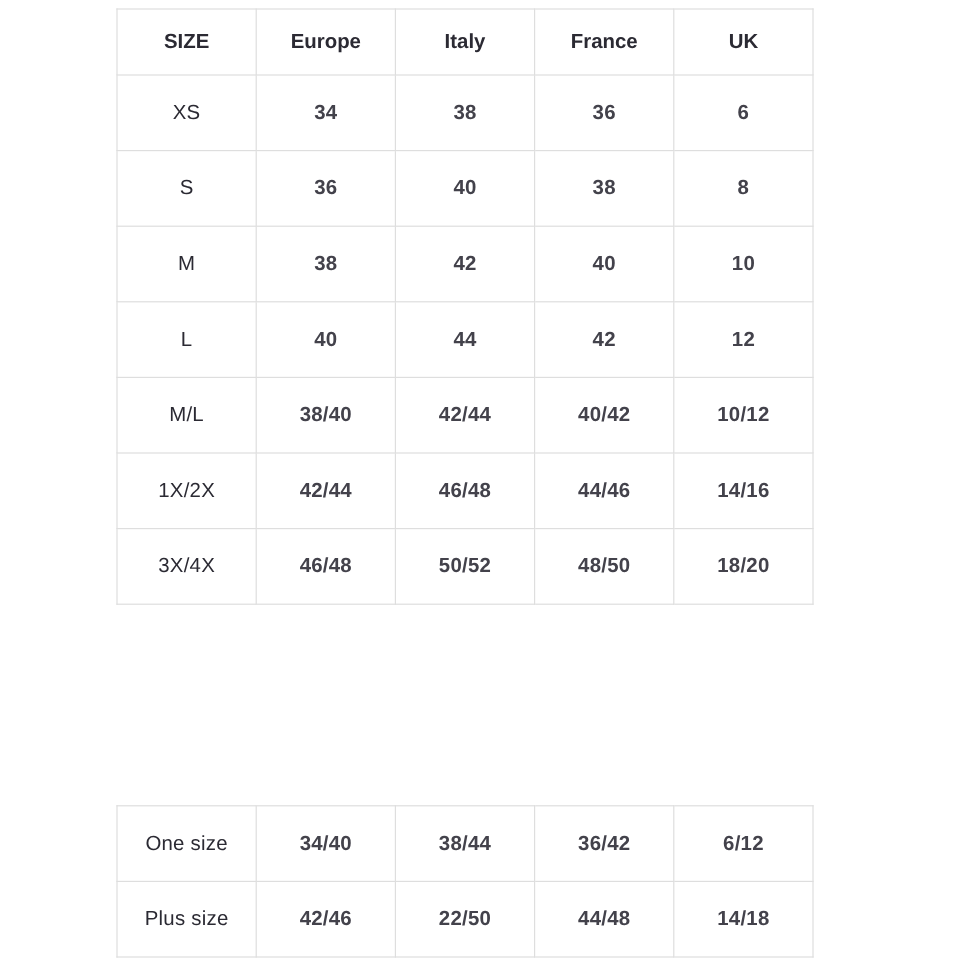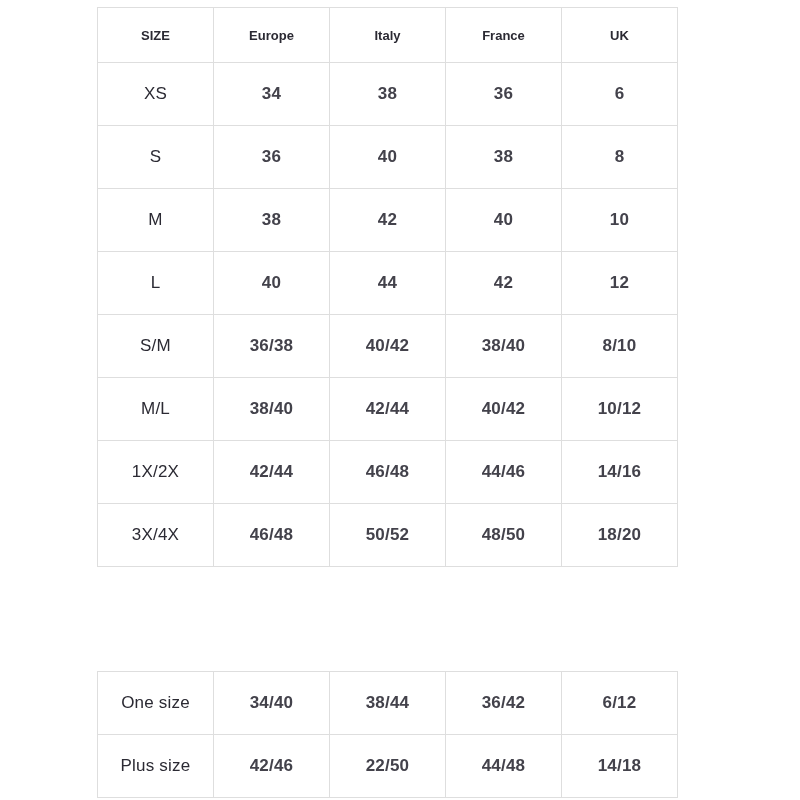--- a/index.html
+++ b/index.html
@@ -31,21 +31,21 @@
     text-align: center;
     vertical-align: middle;
     font-size: 17px;
     color: #43424b;
     background: #ffffff;
   }
   .size-table thead th {
     height: 55px;
     font-weight: 700;
     color: #2b2a33;
-    font-size: 13px;
+    font-size: 17px;
   }
   .size-table tbody td {
     height: 63px;
     font-weight: 700;
     letter-spacing: 0.2px;
   }
   .size-table tbody td.size-cell {
     font-weight: 400;
     color: #2b2a33;
   }
@@ -95,27 +95,20 @@
           <td>10</td>
         </tr>
         <tr>
           <td class="size-cell">L</td>
           <td>40</td>
           <td>44</td>
           <td>42</td>
           <td>12</td>
         </tr>
         <tr>
-          <td class="size-cell">S/M</td>
-          <td>36/38</td>
-          <td>40/42</td>
-          <td>38/40</td>
-          <td>8/10</td>
-        </tr>
-        <tr>
           <td class="size-cell">M/L</td>
           <td>38/40</td>
           <td>42/44</td>
           <td>40/42</td>
           <td>10/12</td>
         </tr>
         <tr>
           <td class="size-cell">1X/2X</td>
           <td>42/44</td>
           <td>46/48</td>

